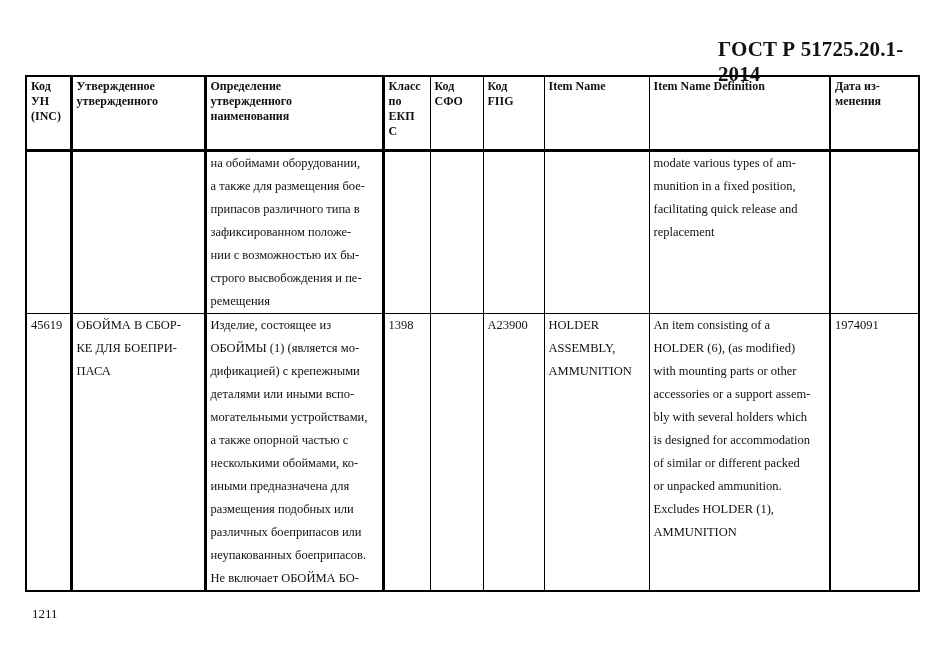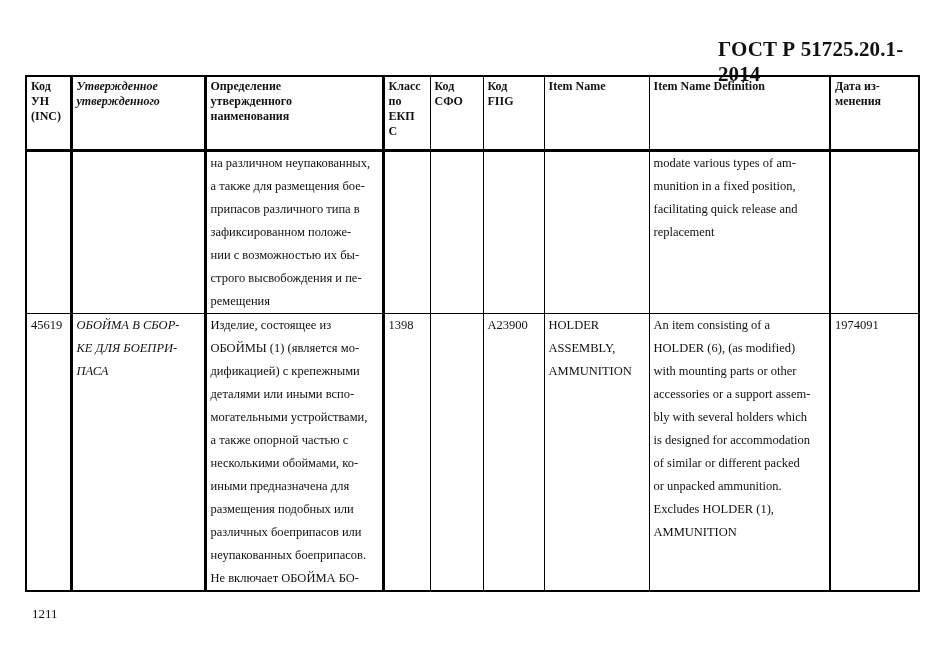--- a/index.html
+++ b/index.html
@@ -6,21 +6,21 @@
     body { width: 935px; height: 661px; position: relative; overflow: hidden;
            font-family: "Liberation Serif", "DejaVu Serif", serif; color: #111; }
     .std-header { position: absolute; top: 37px; left: 718px; font-weight: bold; font-size: 21px; letter-spacing: 0.1px; }
     .page-number { position: absolute; top: 606px; left: 32px; font-size: 13px; }
     table.main { position: absolute; top: 75px; left: 25px; border-collapse: collapse; table-layout: fixed; width: 893px; }
     table.main th, table.main td { border: 1px solid #000; vertical-align: top; text-align: left; padding: 0 4px; }
     table.main th { font-weight: bold; font-size: 12px; line-height: 15px; padding-top: 2px; height: 70px; }
     table.main thead tr { border-bottom: 3px solid #000; }
     table.main td { font-size: 12.5px; line-height: 23px; padding-top: 0; }
     .c1 { border-right: 3px solid #000 !important; }
-    .c2 { border-right: 3px solid #000 !important; font-style: italic; }
+    .c2 { border-right: 3px solid #000 !important; }
     .c3 { border-right: 3px solid #000 !important; }
     .c8 { border-right: 2px solid #000 !important; }
     table.main { border: 2px solid #000; }
     .row-cont td { height: 152px; }
     .row-main td { height: 272px; }
     .line { display: block; white-space: nowrap; }
     .date-cell { line-height: 18px; }
   </style>
 </head>
 <body>
@@ -79,21 +79,21 @@
           <span class="line">Дата из-</span>
           <span class="line">менения</span>
         </th>
     </tr>
   </thead>
   <tbody>
     <tr class="row-cont">
       <td class="c1"></td>
       <td class="c2"></td>
       <td class="c3">
-        <span class="line">на различном неупакованных,</span>
+        <span class="line">на обоймами оборудовании,</span>
         <span class="line">а также для размещения бое-</span>
         <span class="line">припасов различного типа в</span>
         <span class="line">зафиксированном положе-</span>
         <span class="line">нии с возможностью их бы-</span>
         <span class="line">строго высвобождения и пе-</span>
         <span class="line">ремещения</span>
       </td>
       <td></td>
       <td></td>
       <td></td>

